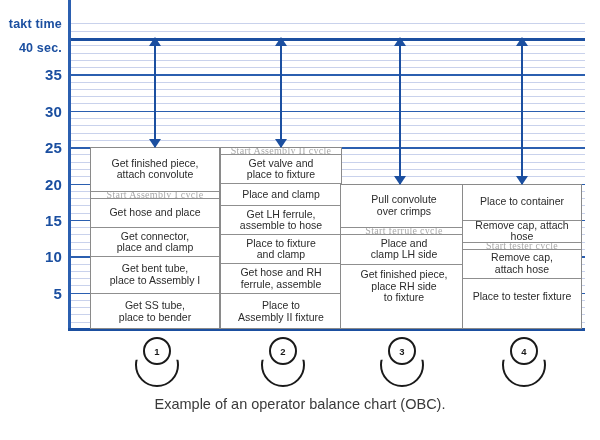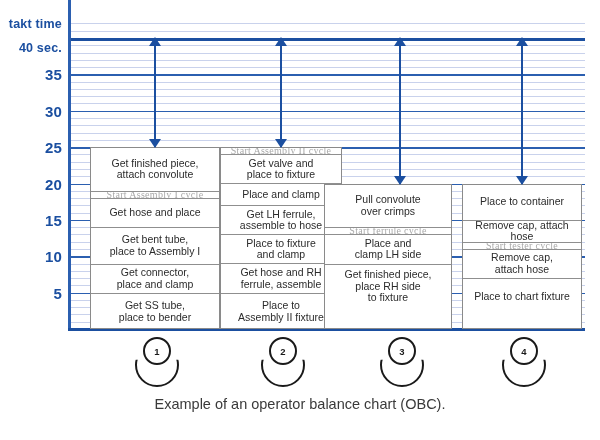--- a/index.html
+++ b/index.html
@@ -128,45 +128,45 @@
         <div class="gline" style="top: 30.725px;"></div>
         <div class="gline" style="top: 23.45px;"></div>
       </div>
     <div class="yaxis"></div>
     <div class="baseline"></div>
     <div id="columns">
         <div class="col" style="left: 22px; width: 130px; height: 181.875px;">
           <div class="task" style="height: 43.65px;">Get finished piece,<br>attach convolute</div>
           <div class="task cue" style="height: 7.275px;">Start Assembly I cycle</div>
           <div class="task" style="height: 29.1px;">Get hose and place</div>
+          <div class="task" style="height: 29.1px;">Get connector,<br>place and clamp</div>
           <div class="task" style="height: 36.375px;">Get bent tube,<br>place to Assembly I</div>
-          <div class="task" style="height: 29.1px;">Get connector,<br>place and clamp</div>
           <div class="task" style="height: 36.375px;">Get SS tube,<br>place to bender</div>
         </div>
         <div class="col" style="left: 152px; width: 122px; height: 181.875px;">
           <div class="task cue" style="height: 7.275px;">Start Assembly II cycle</div>
           <div class="task" style="height: 29.1px;">Get valve and<br>place to fixture</div>
           <div class="task" style="height: 21.825px;">Place and clamp</div>
           <div class="task" style="height: 29.1px;">Get LH ferrule,<br>assemble to hose</div>
           <div class="task" style="height: 29.1px;">Place to fixture<br>and clamp</div>
           <div class="task" style="height: 29.1px;">Get hose and RH<br>ferrule, assemble</div>
           <div class="task" style="height: 36.375px;">Place to<br>Assembly II fixture</div>
         </div>
-        <div class="col" style="left: 256px; width: 128px; height: 145.5px;">
+        <div class="col" style="left: 272px; width: 128px; height: 145.5px;">
           <div class="task" style="height: 43.65px;">Pull convolute<br>over crimps</div>
           <div class="task cue" style="height: 7.275px;">Start ferrule cycle</div>
           <div class="task" style="height: 29.1px;">Place and<br>clamp LH side</div>
           <div class="task" style="height: 43.65px;">Get finished piece,<br>place RH side<br>to fixture</div>
         </div>
         <div class="col" style="left: 394px; width: 120px; height: 145.5px;">
           <div class="task" style="height: 36.375px;">Place to container</div>
           <div class="task" style="height: 21.825px;">Remove cap, attach hose</div>
           <div class="task cue" style="height: 7.275px;">Start tester cycle</div>
           <div class="task" style="height: 29.1px;">Remove cap,<br>attach hose</div>
-          <div class="task" style="height: 36.375px;">Place to chart fixture</div>
+          <div class="task" style="height: 36.375px;">Place to tester fixture</div>
         </div>
       </div>
     <div id="arrows">
         <div class="arrow" style="left: 81px; top: 38px; height: 109.125px;">
           <div class="shaft"></div>
           <div class="head up"></div>
           <div class="head down"></div>
         </div>
         <div class="arrow" style="left: 207px; top: 38px; height: 109.125px;">
           <div class="shaft"></div>

